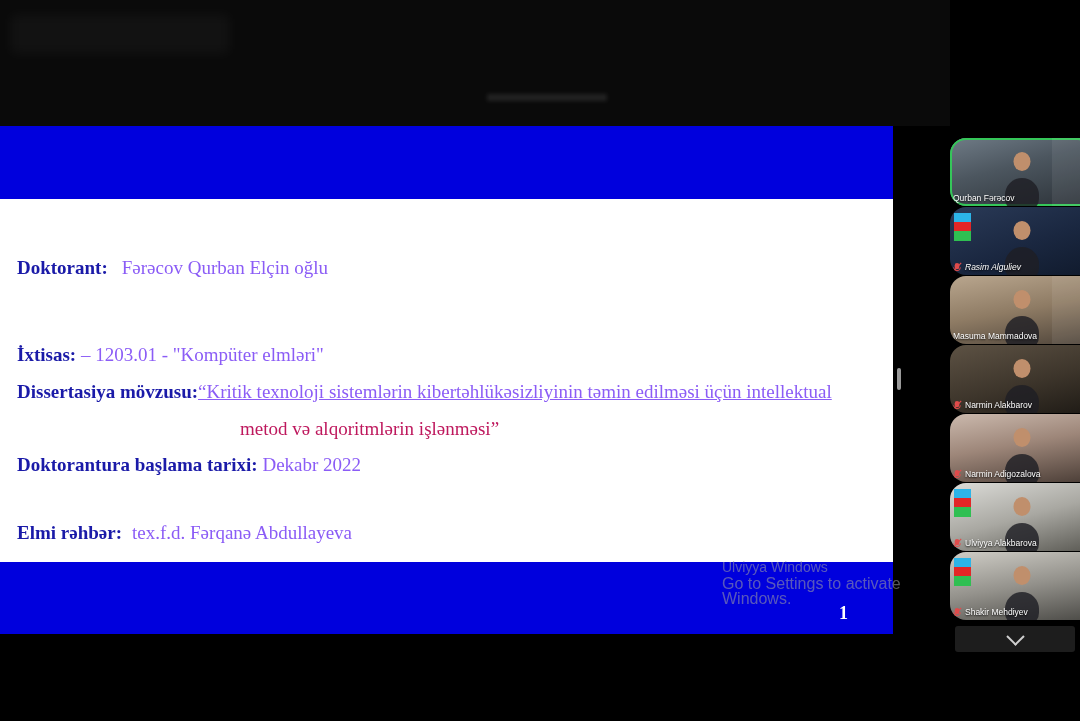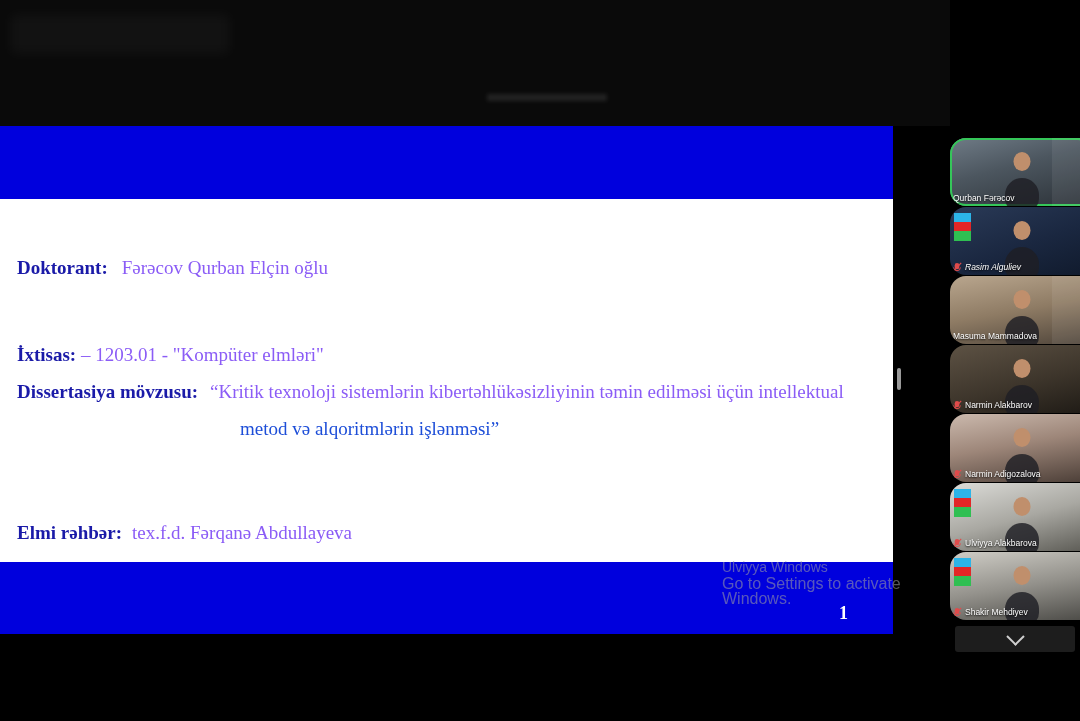--- a/index.html
+++ b/index.html
@@ -85,22 +85,22 @@
   }
   .val {
     color: #8b5cf6;
     font-weight: normal;
   }
 
   .l-doktorant { left: 17px; top: 58px; }
   .l-doktorant .val { margin-left: 14px; }
   .l-ixtisas { left: 17px; top: 145px; }
   .l-diss { left: 17px; top: 182px; }
-  .l-diss .val { margin-left: 12px; }
-  .l-diss-2 { left: 240px; top: 219px; color: #1d4ed8; }
+  .l-diss .val { margin-left: 0; text-decoration: underline; }
+  .l-diss-2 { left: 240px; top: 219px; color: #be185d; }
   .l-tarix { left: 17px; top: 255px; }
   .l-rehber { left: 17px; top: 323px; }
   .l-rehber .val { margin-left: 10px; }
 
   
   .ghost-top {
     position: absolute;
     left: 0;
     top: 0;
     width: 950px;
@@ -292,20 +292,24 @@
           <span class="lbl">İxtisas:</span>
           <span class="val">– 1203.01 - "Kompüter elmləri"</span>
         </div>
 
         <div class="line l-diss">
           <span class="lbl">Dissertasiya  mövzusu:</span><span class="val">“Kritik  texnoloji  sistemlərin  kibertəhlükəsizliyinin  təmin  edilməsi  üçün  intellektual</span>
         </div>
 
         <div class="line l-diss-2">metod və alqoritmlərin işlənməsi”</div>
 
+        <div class="line l-tarix">
+          <span class="lbl">Doktorantura başlama tarixi:</span>
+          <span class="val">Dekabr 2022</span>
+        </div>
 
         <div class="line l-rehber">
           <span class="lbl">Elmi rəhbər:</span><span class="val">tex.f.d. Fərqanə Abdullayeva</span>
         </div>
 
       </div>
 
       <div class="slide-band-bottom"></div>
       <div class="slide-number">1</div>
     </div>

